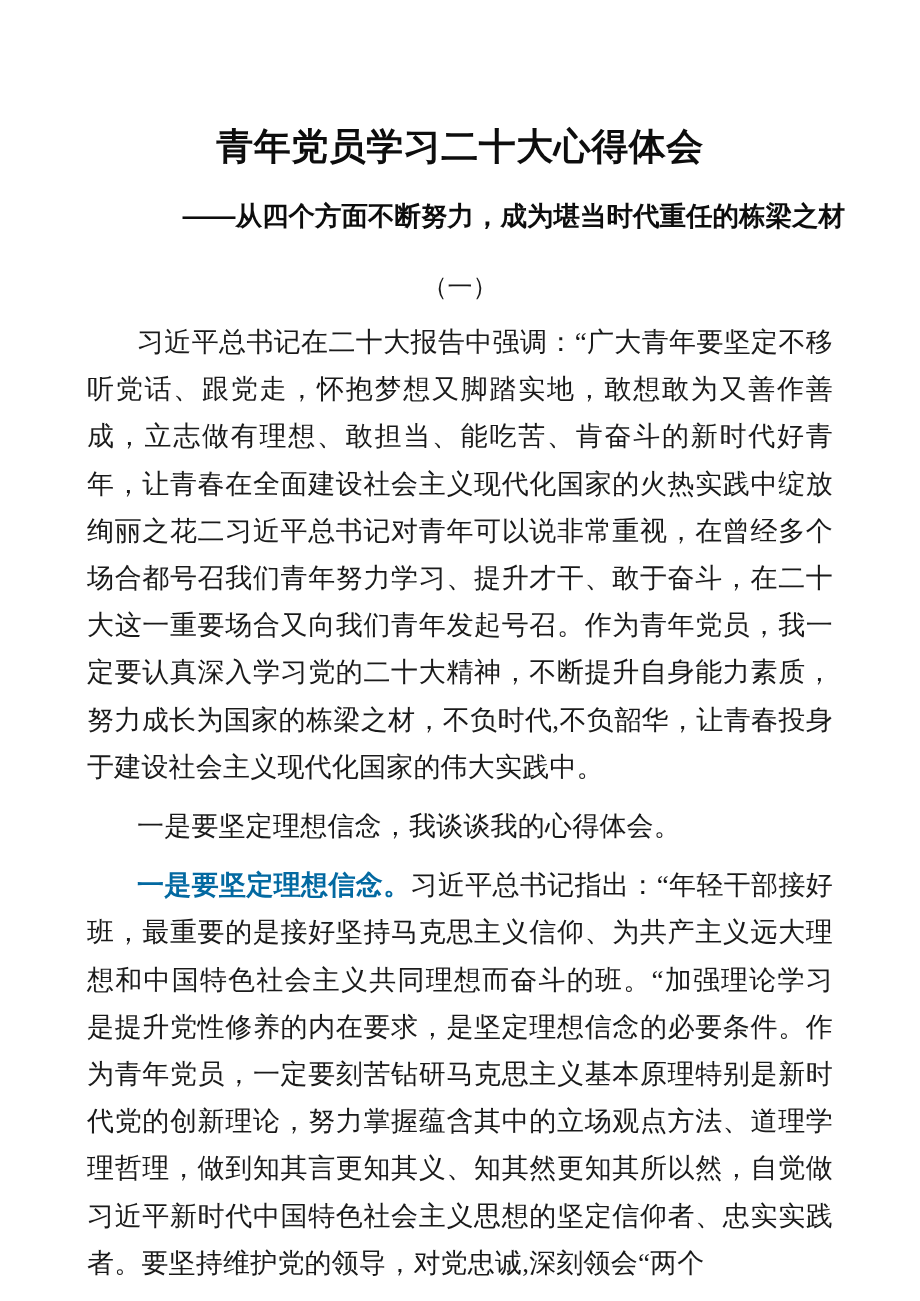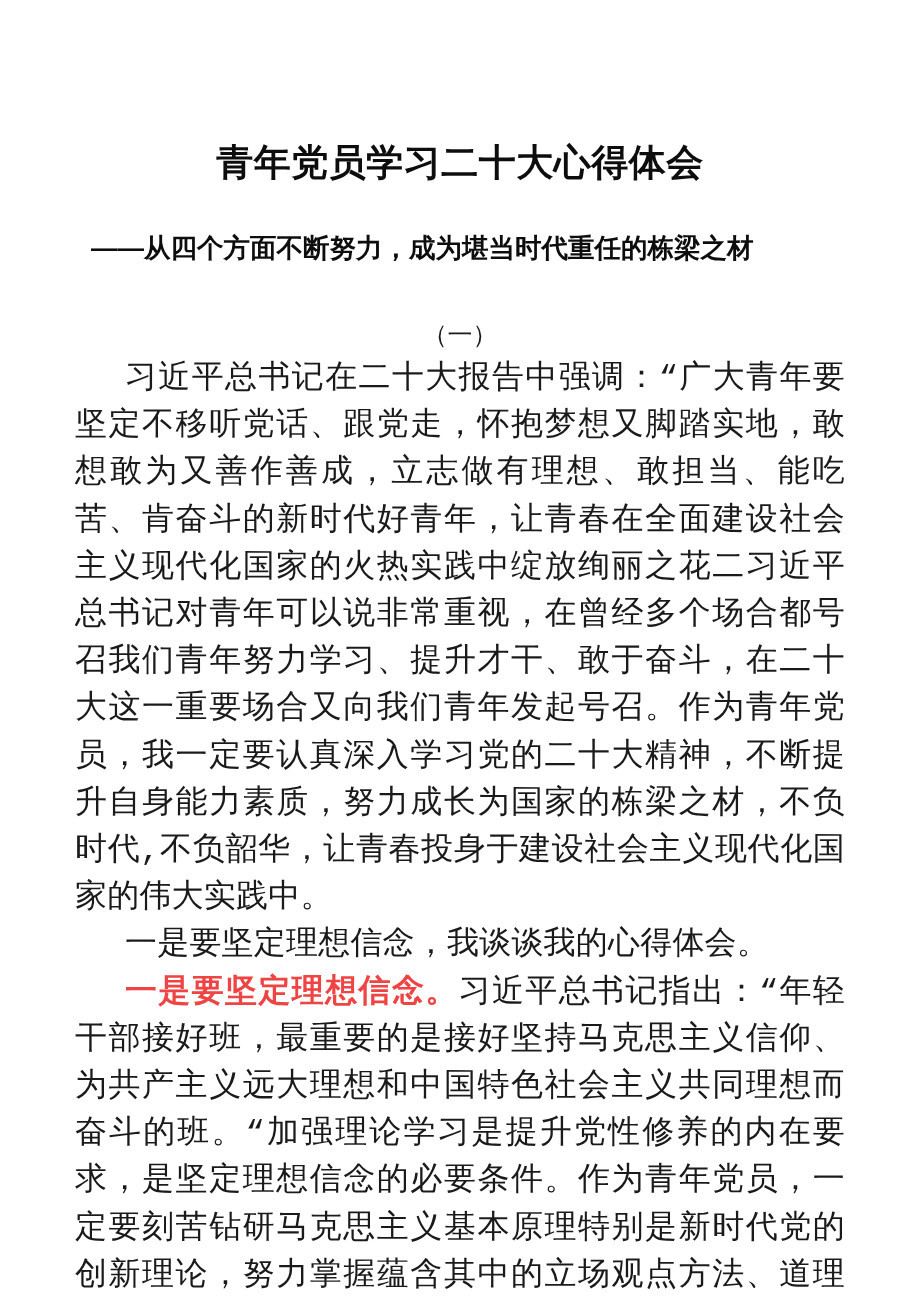--- a/index.html
+++ b/index.html
@@ -23,64 +23,64 @@
     top: 0;
     width: 770px;
   }
   .doc-title {
     font-family: "Liberation Sans", "DejaVu Sans", sans-serif;
     font-weight: bold;
     font-size: 37px;
     line-height: 46px;
     text-align: center;
     letter-spacing: 0.5px;
-    margin: 16px;
+    margin: 0;
     padding-top: 124px;
     color: #0d0d0d;
     white-space: nowrap;
   }
   .doc-subtitle {
     font-family: "Liberation Sans", "DejaVu Sans", sans-serif;
     font-weight: bold;
     font-size: 26.5px;
     line-height: 38px;
-    text-align: left;
-    margin: 16px;
+    text-align: right;
+    margin: 0;
     padding-top: 27px;
     color: #0d0d0d;
     white-space: nowrap;
   }
   .section-marker {
     font-family: "DejaVu Serif", "Liberation Serif", serif;
     font-size: 25px;
     line-height: 40px;
     text-align: center;
     margin: 0;
     padding-top: 32px;
     color: #1a1a1a;
   }
   .body-para {
-    font-family: Liberation Mono, monospace;
-    font-size: 32px;
+    font-family: Liberation Serif, serif;
+    font-size: 27px;
     line-height: 47.2px;
     text-align: justify;
     text-align-last: left;
     text-justify: inter-character;
-    margin: 0;
+    margin: 12px;
     padding: 0;
     text-indent: 50px;
     color: #1a1a1a;
     letter-spacing: 0.2px;
   }
   .body-para:first-of-type {
     padding-top: 15px;
   }
   .lead {
     font-weight: bold;
-    color: #ef4444;
+    color: #0369a1;
   }
 </style>
 </head>
 <body>
 
 <div class="page">
   <div class="content">
 
     <h1 class="doc-title">青年党员学习二十大心得体会</h1>
 

